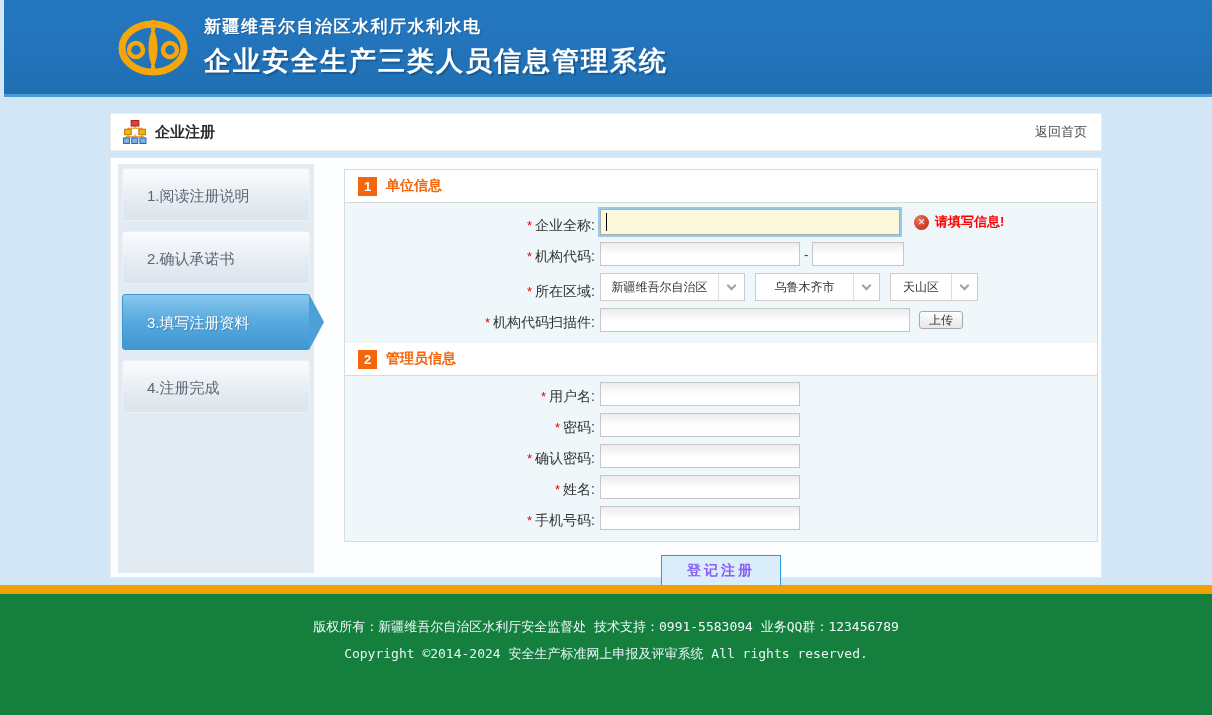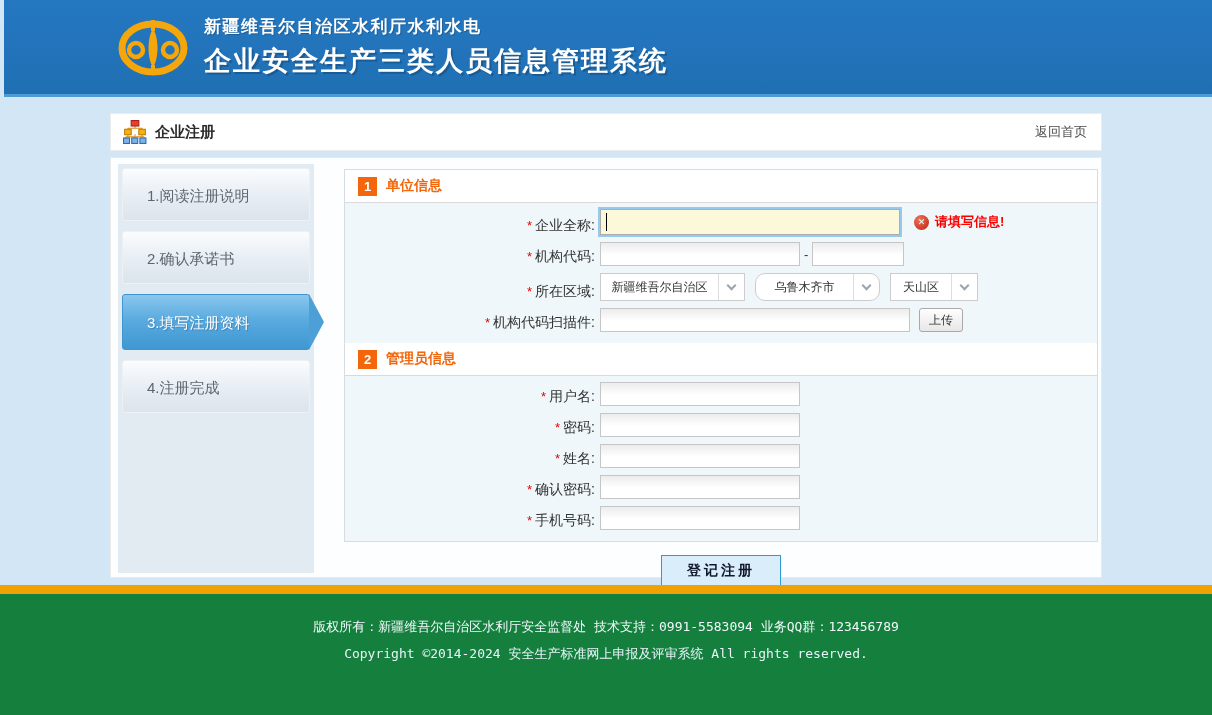--- a/index.html
+++ b/index.html
@@ -68,27 +68,27 @@
   .err-icon { width:15px; height:15px; border-radius:50%; background:radial-gradient(circle at 35% 30%,#f0715b,#cb3a22 70%);
               color:#fff; font-size:9px; line-height:15px; text-align:center; font-weight:bold; flex:none; }
   .err-text { color:#fe0000; font-size:13px; font-weight:bold; margin-left:6px; }
 
   .sel { height:28px; background:#fff; border:1px solid #ccc; display:flex; align-items:center;
          margin-right:10px; cursor:pointer; }
   .sel-val { flex:1; text-align:center; font-size:12px; color:#333; padding:0 8px; }
   .sel-btn { width:26px; height:100%; border-left:1px solid #ddd; display:flex; align-items:center; justify-content:center; }
   .chev { width:7px; height:7px; border-right:2px solid #9aa4ad; border-bottom:2px solid #9aa4ad;
           transform:rotate(45deg); margin-top:-4px; }
-  .sel.w145 { width:145px; } .sel.w125 { width:125px;border-radius:10px; } .sel.w88 { width:88px; margin-right:4px; }
-
-  .upload-btn { height:24px; width:44px; margin-left:9px; background:linear-gradient(180deg,#fefefe,#e7e7e7);
+  .sel.w145 { width:145px; } .sel.w125 { width:125px; } .sel.w88 { width:88px; margin-right:4px; }
+
+  .upload-btn { height:18px; width:44px; margin-left:9px; background:linear-gradient(180deg,#fefefe,#e7e7e7);
                 border:1px solid #a9a9a9; border-radius:3px; font-size:12px; color:#333; cursor:pointer; }
 
   .submit-row { text-align:center; margin-top:13px; }
-  .submit { width:120px; height:31px; background:#d9edfb; border:1px solid #2f9bd6; color:#0f172a;
+  .submit { width:120px; height:31px; background:#d9edfb; border:1px solid #2f9bd6; color:#8b5cf6;
             font-size:14px; font-weight:bold; letter-spacing:3px; cursor:pointer; }
 
   
   .orange-bar { position:absolute; left:0; top:585px; width:100%; height:9px; background:#f0a202; }
   .ftr { position:absolute; left:0; top:594px; width:100%; height:121px; background:#15803d; text-align:center;
          font-family:"DejaVu Sans Mono",monospace; }
   .ftr-line1 { padding-top:24px; color:#f2f8fd; font-size:13px; }
   .ftr-line2 { margin-top:9px; color:#e9f3fb; font-size:13px; }
 </style>
 </head>
@@ -213,30 +213,30 @@
           </div>
 
           <div class="row">
             <span class="lbl"><span class="req">*</span><span>密码:</span></span>
             <span class="ctrl">
                 <input class="inp w200" type="password" value="" style="">
               </span>
           </div>
 
           <div class="row">
+            <span class="lbl"><span class="req">*</span><span>确认密码:</span></span>
+            <span class="ctrl">
+                <input class="inp w200" type="password" value="" style="">
+              </span>
+          </div>
+
+          <div class="row">
             <span class="lbl"><span class="req">*</span><span>姓名:</span></span>
             <span class="ctrl">
                 <input class="inp w200" value="" style="">
-              </span>
-          </div>
-
-          <div class="row">
-            <span class="lbl"><span class="req">*</span><span>确认密码:</span></span>
-            <span class="ctrl">
-                <input class="inp w200" type="password" value="" style="">
               </span>
           </div>
 
           <div class="row" style="margin-bottom:2px;">
             <span class="lbl"><span class="req">*</span><span>手机号码:</span></span>
             <span class="ctrl">
                 <input class="inp w200" value="" style="">
               </span>
           </div>
         </div>

